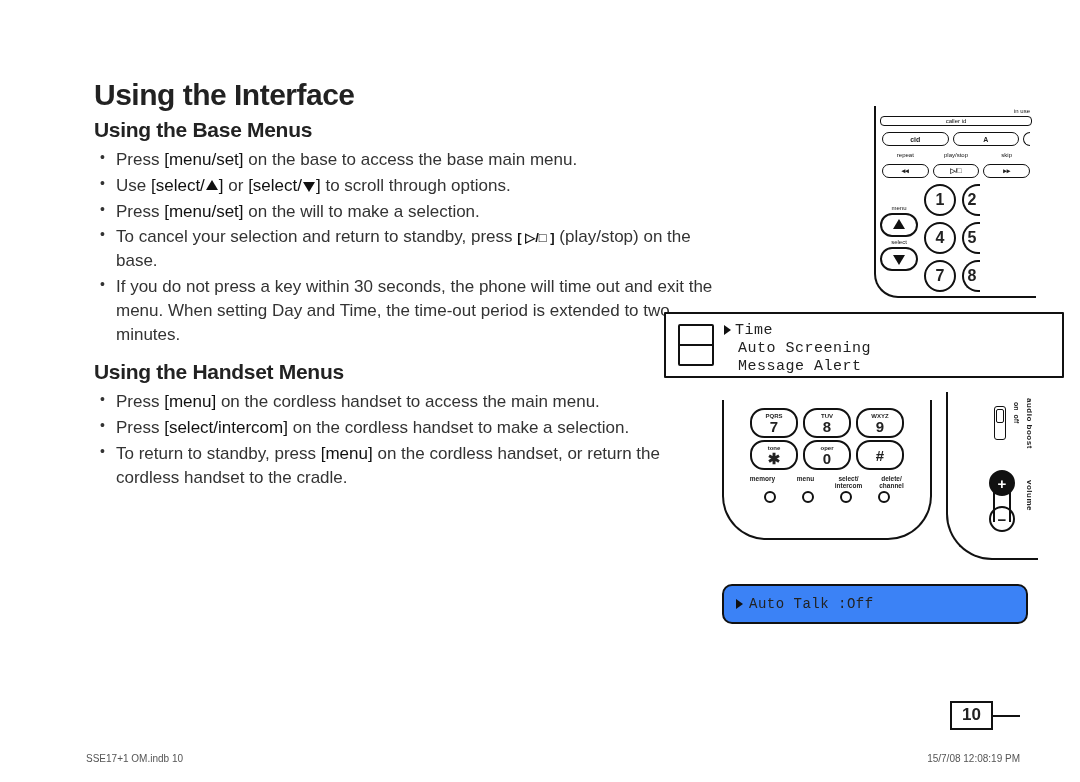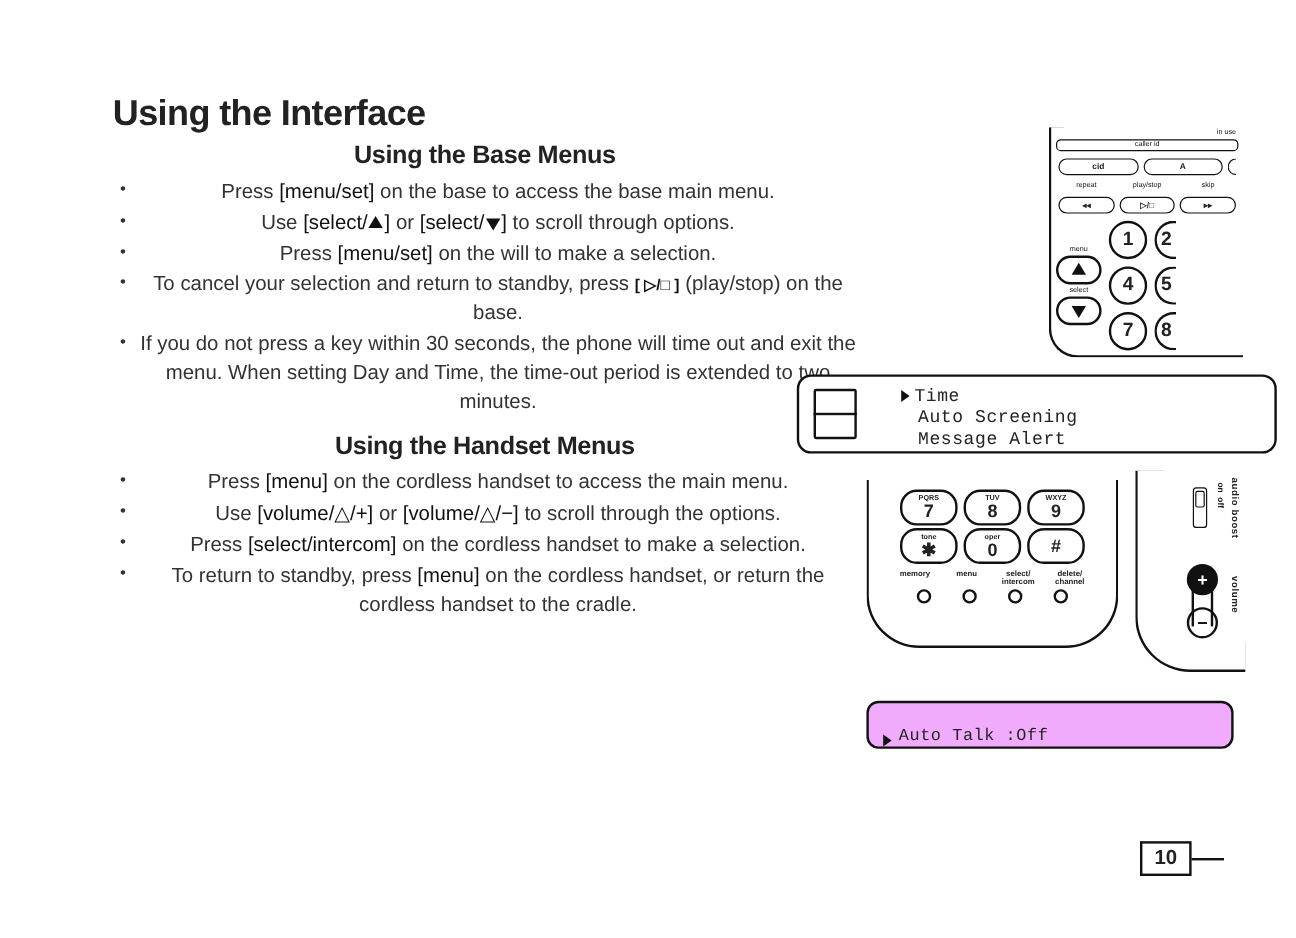--- a/index.html
+++ b/index.html
@@ -31,21 +31,20 @@
     font-size: 21px;
     font-weight: 700;
     letter-spacing: -0.3px;
   }
   .content-row {
     display: flex;
     align-items: flex-start;
   }
   .text-col {
     flex: 0 0 620px;
-    text-align: center;
   }
   .illus-col {
     flex: 1 1 auto;
     position: relative;
     height: 520px;
   }
   ul.bullets {
     margin: 0 0 14px 0;
     padding: 0 0 0 22px;
     list-style: none;
@@ -198,31 +197,30 @@
 
   
   .lcd-base {
     position: absolute;
     top: 194px;
     right: -16px;
     left: -50px;
     width: 400px;
     height: 66px;
     border: 2px solid #111;
-    border-radius: 12px;
+    border-radius: 1px;
     box-sizing: border-box;
     padding: 8px 10px 8px 12px;
     font-family: "Courier New", Courier, monospace;
     font-size: 15px;
     line-height: 1.2;
     letter-spacing: 0.5px;
     background: #fff;
     display: flex;
     align-items: stretch;
-    gap: 27px;
   }
   .seven-seg {
     width: 36px;
     margin: 2px 10px 2px 0;
     border: 2px solid #111;
     border-radius: 2px;
     position: relative;
     box-sizing: border-box;
   }
   .seven-seg::after {
@@ -413,22 +411,22 @@
     width: 306px;
     height: 40px;
     border: 2px solid #111;
     border-radius: 10px;
     font-family: "Courier New", Courier, monospace;
     font-size: 14px;
     letter-spacing: 0.5px;
     box-sizing: border-box;
     padding: 0 12px;
     display: flex;
-    align-items: flex-end;
-    background: #f0abfc;
+    align-items: center;
+    background: #3b82f6;
   }
   .lcd-handset .ptr {
     display: inline-block;
     width: 0; height: 0;
     border-top: 5px solid transparent;
     border-bottom: 5px solid transparent;
     border-left: 7px solid #111;
     margin-right: 6px;
   }
 </style>
@@ -459,23 +457,20 @@
         </li>
         <li>If you do not press a key within 30 seconds, the phone will time out and exit the menu. When setting Day and Time, the time-out period is extended to two minutes.</li>
       </ul>
 
       <h2>Using the Handset Menus</h2>
       <ul class="bullets">
         <li>
           <span>Press </span><span class="b">[menu]</span><span> on the cordless handset to access the main menu.</span>
         </li>
         <li>
-          <span>Use </span><span class="b">[volume/△/+]</span><span> or </span><span class="b">[volume/△/−]</span><span> to scroll through the options.</span>
-        </li>
-        <li>
           <span>Press </span><span class="b">[select/intercom]</span><span> on the cordless handset to make a selection.</span>
         </li>
         <li>
           <span>To return to standby, press </span><span class="b">[menu]</span><span> on the cordless handset, or return the cordless handset to the cradle.</span>
         </li>
       </ul>
 
     </div>
 
     <div class="illus-col">
@@ -605,14 +600,18 @@
       </div>
 
     </div>
   </div>
 
   <div class="page-num-wrap">
     <div class="page-num-box">10</div>
     <div class="page-num-line"></div>
   </div>
 
+  <div class="footer">
+    <span>SSE17+1 OM.indb   10</span>
+    <span>15/7/08   12:08:19 PM</span>
+  </div>
 
 </div>
 
 </body></html>

